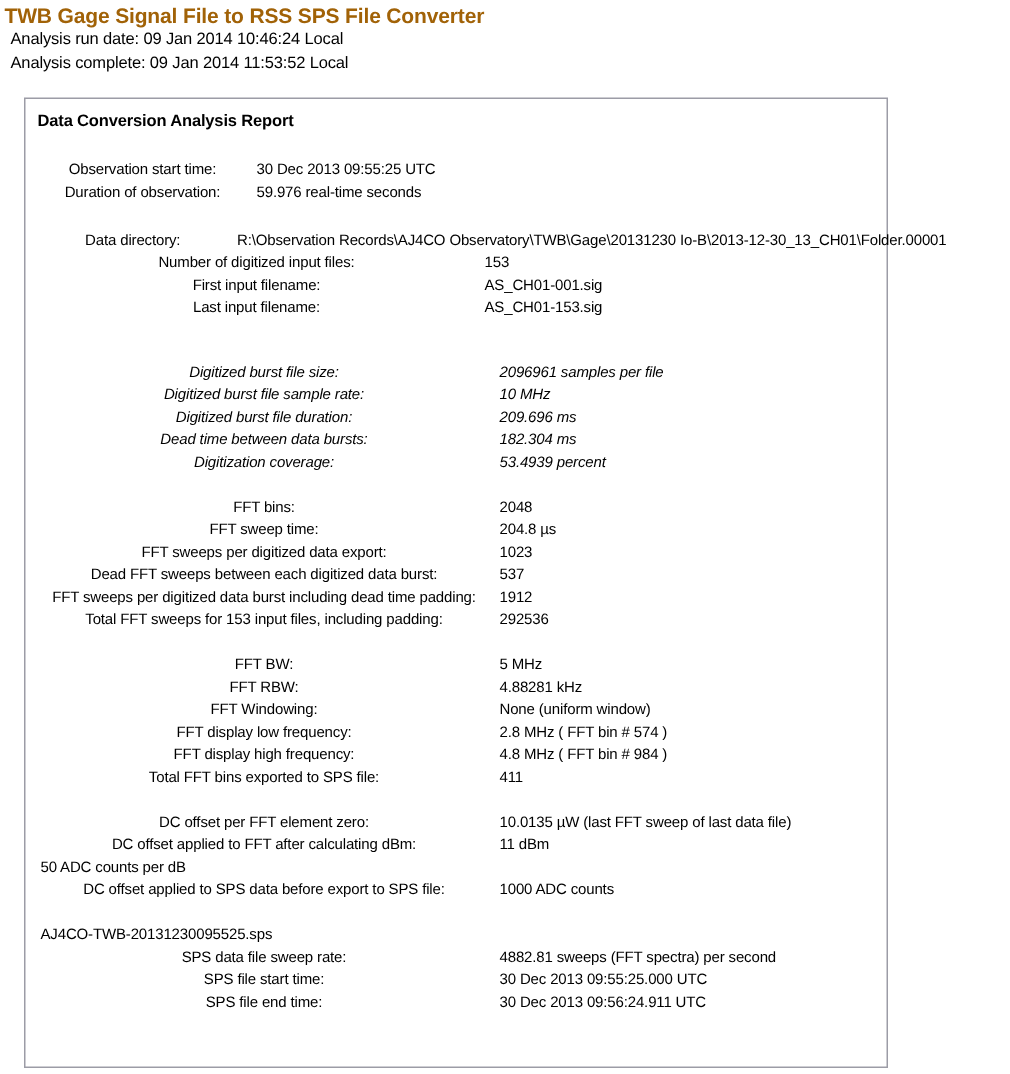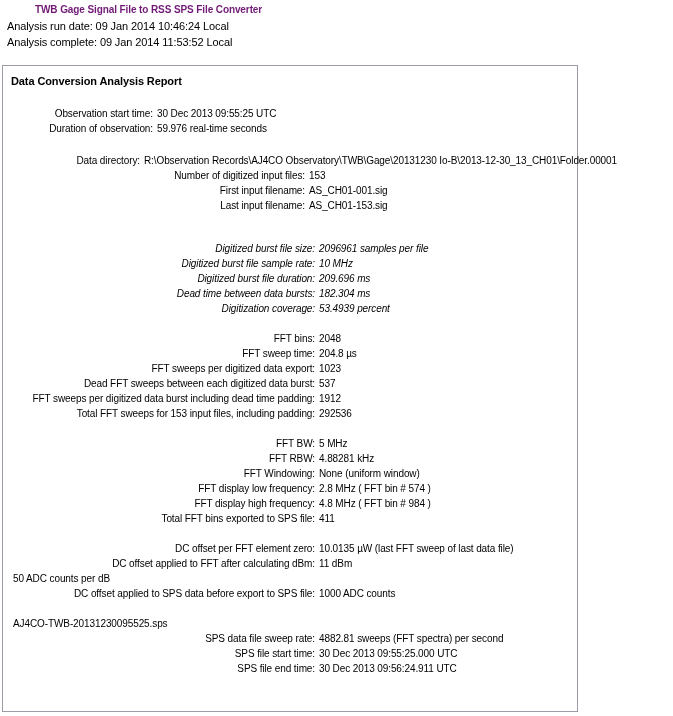--- a/index.html
+++ b/index.html
@@ -4,43 +4,43 @@
 <style>
   html,body{margin:0;padding:0;}
   body{
     width:673px;height:716px;background:#ffffff;overflow:hidden;
     font-family:"Liberation Sans","DejaVu Sans",sans-serif;
     color:#000000;
   }
   
   .app-header{padding:2px 0 0 3px;}
   .app-title{
-    font-size:10px;font-weight:bold;color:#701a75;
-    letter-spacing:-0.1px;line-height:16px;margin-left:32px;
+    font-size:14px;font-weight:bold;color:#a16207;
+    letter-spacing:-0.1px;line-height:16px;
   }
   .app-meta{
     margin-left:4px;font-size:11px;line-height:16px;letter-spacing:-0.1px;
   }
   .app-meta .lbl{white-space:pre;}
   
   .groupbox{
-    position:absolute;left:2px;top:65px;width:576px;height:647px;
+    position:absolute;left:16px;top:65px;width:576px;height:647px;
     border:1px solid #9c9ca6;background:#ffffff;box-sizing:border-box;
   }
   .groupbox-title{
     margin:8px 0 0 8px;font-size:11px;font-weight:bold;
     letter-spacing:-0.1px;line-height:15px;
   }
   .report{padding:0 2px 0 6px;font-size:10px;letter-spacing:-0.1px;}
   .section{margin:0;}
   .gap18{margin-top:17px;}
   .gap17{margin-top:28px;font-style:italic;}
   .gap15{margin-top:15px;}
   .row{display:flex;line-height:15px;white-space:nowrap;}
-  .row .lbl{flex:0 0 auto;text-align:right;white-space:pre;}
+  .row .lbl{flex:0 0 auto;text-align:center;white-space:pre;}
   .row .val{flex:0 0 auto;margin-left:4px;white-space:pre;}
   .sec-a  .lbl{width:144px;}
   .sec-b  .lbl{width:296px;}
   .sec-cg .lbl{width:306px;}
   .sec-b .lbl-dir{width:131px;}
 </style>
 </head>
 <body>
 
 <div class="app-header">

